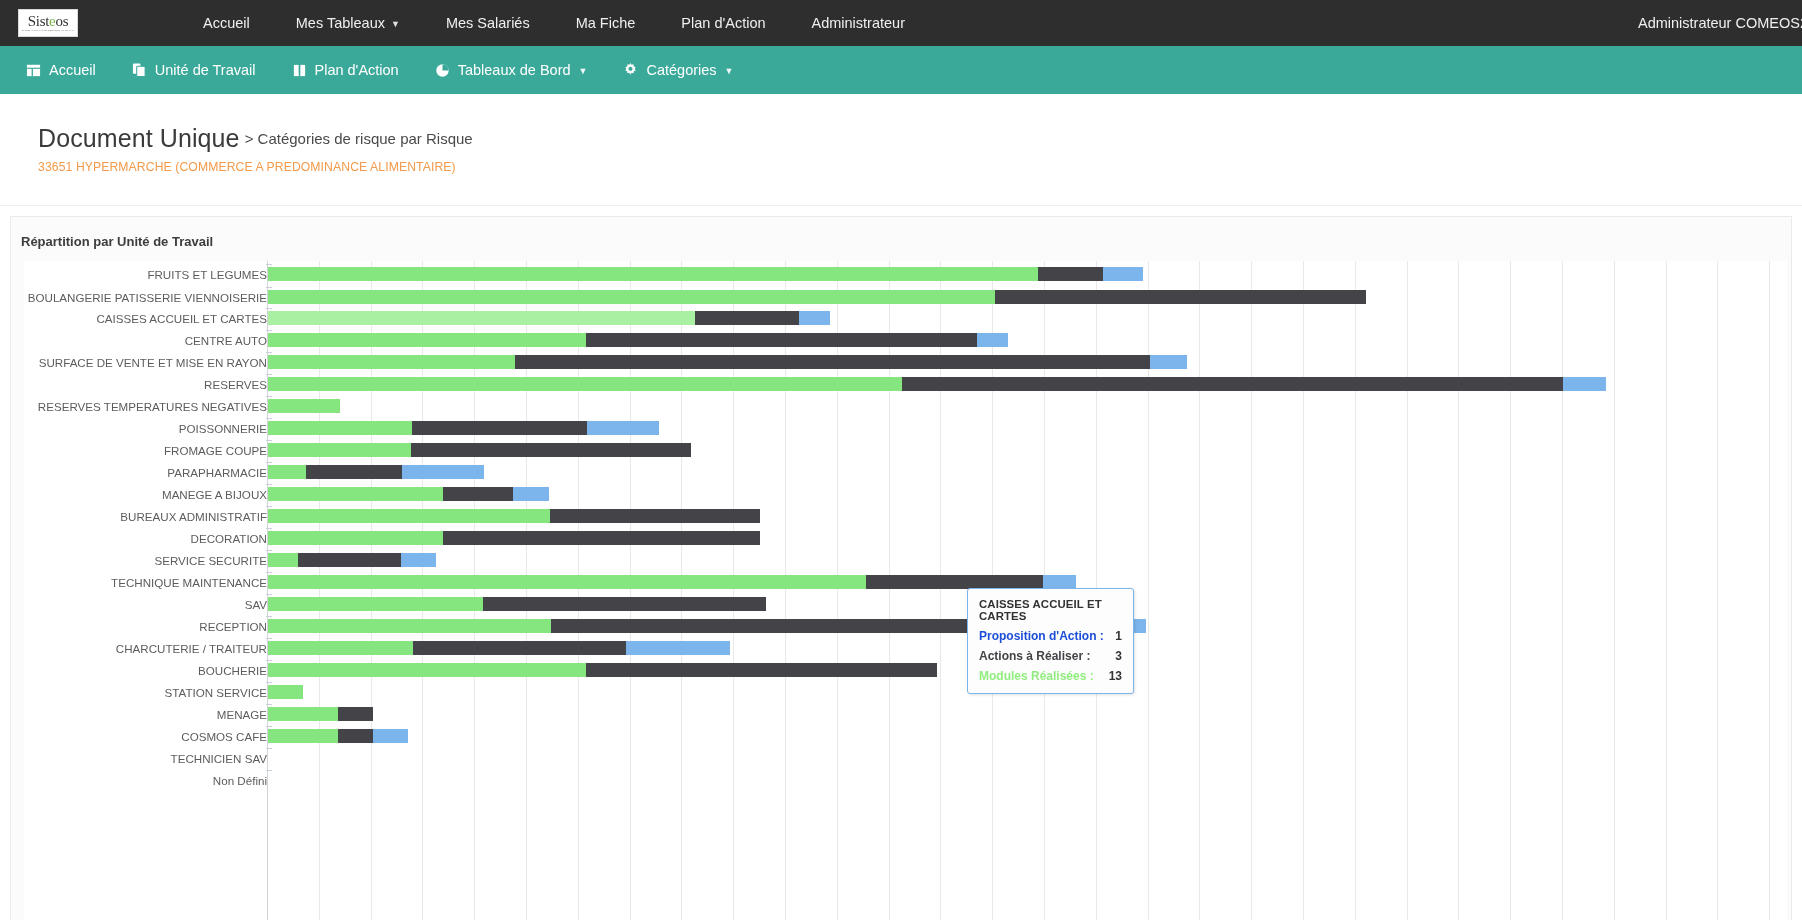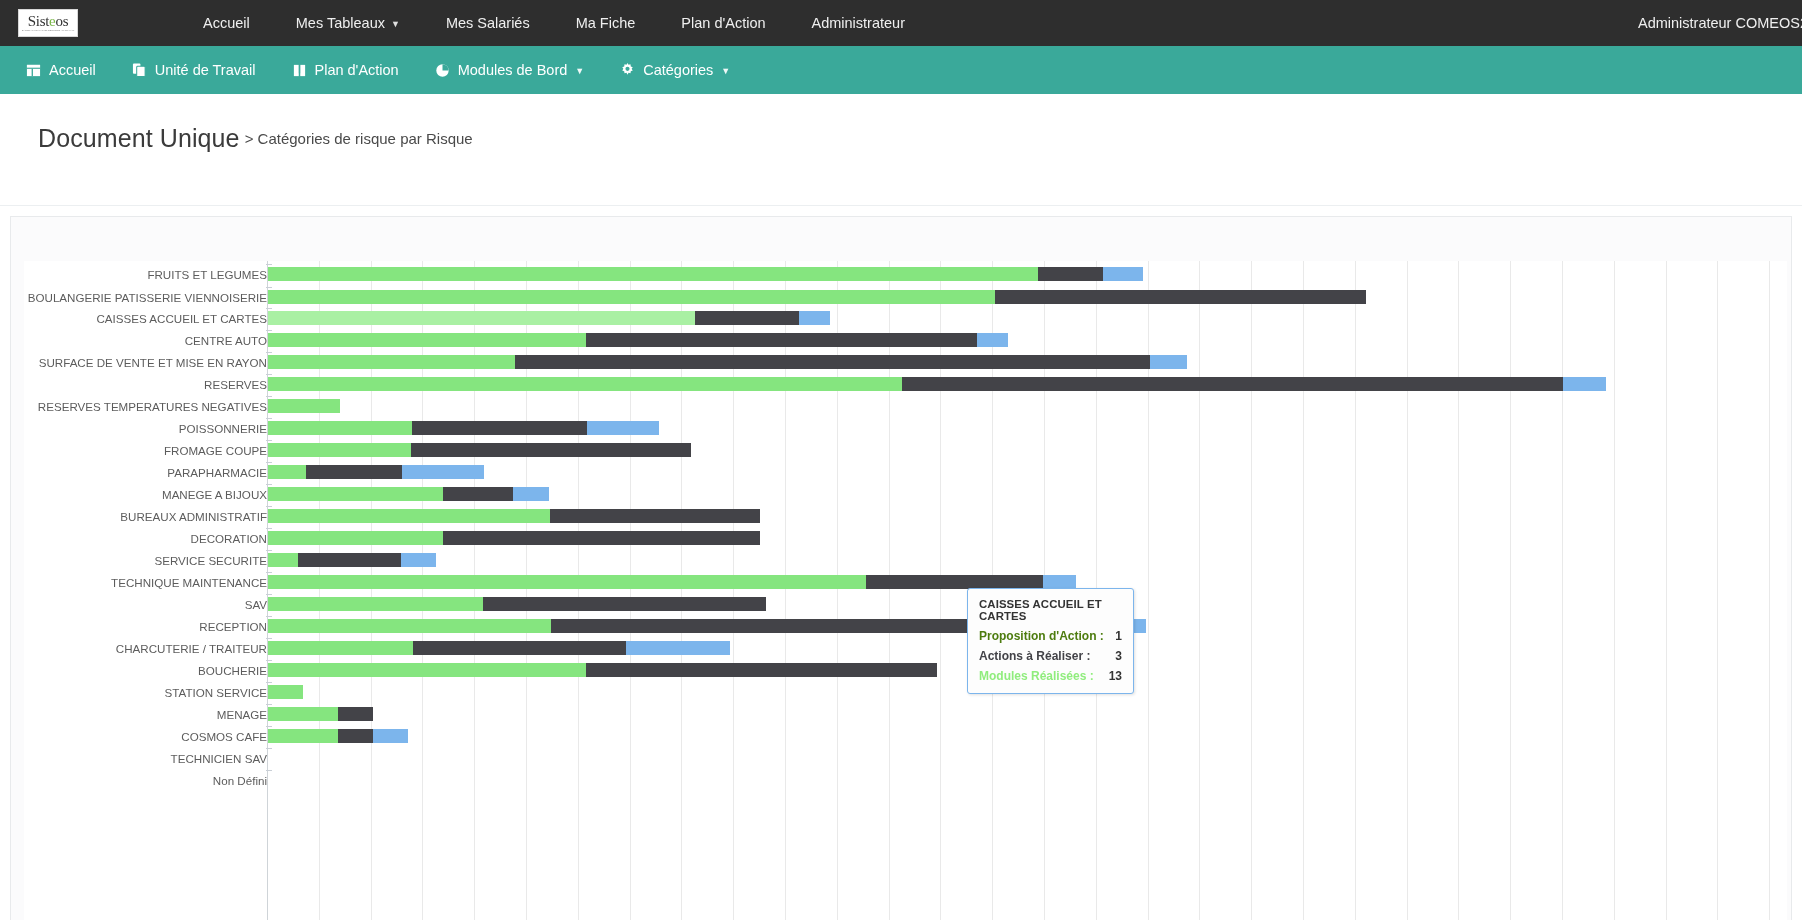--- a/index.html
+++ b/index.html
@@ -189,40 +189,42 @@
     </span>
     <span>Plan d'Action</span>
   </a>
   <a class="item" href="#">
     <span>
       <svg width="15" height="15" viewBox="0 0 16 16">
           <circle cx="8" cy="8" r="6.6" fill="#fff"></circle>
           <path d="M8 8 L8 1.4 A6.6 6.6 0 0 1 14.6 8 Z" fill="#3aa99a"></path>
         </svg>
     </span>
-    <span>Modules de Bord</span>
+    <span>Tableaux de Bord</span>
     <span class="caret">▼</span>
   </a>
   <a class="item" href="#">
     <span>
       <svg width="15" height="15" viewBox="0 0 16 16">
           <path fill="#fff" d="M8 0l1.1 1.9 2.1-.5.3 2.2 2.1.8-1.2 1.8 1.2 1.8-2.1.8-.3 2.2-2.1-.5L8 12.4 6.9 10.5l-2.1.5-.3-2.2-2.1-.8L3.6 6.2 2.4 4.4l2.1-.8.3-2.2 2.1.5z"></path>
           <circle cx="8" cy="6.2" r="2.2" fill="#3aa99a"></circle>
         </svg>
     </span>
     <span>Catégories</span>
     <span class="caret">▼</span>
   </a>
 </div>
 
 <div class="page-head">
   <h1>Document Unique</h1><span class="crumb">&gt; Catégories de risque par Risque</span>
+  <div class="sub">33651 HYPERMARCHE (COMMERCE A PREDOMINANCE ALIMENTAIRE)</div>
 </div>
 
 <div class="panel">
+  <div class="panel-title">Répartition par Unité de Travail</div>
 
   <div class="plot">
     <div class="grid" id="grid">
         <div class="v" style="left: 243px;"></div>
         <div class="v" style="left: 294.8px;"></div>
         <div class="v" style="left: 346.6px;"></div>
         <div class="v" style="left: 398.4px;"></div>
         <div class="v" style="left: 450.2px;"></div>
         <div class="v" style="left: 502px;"></div>
         <div class="v" style="left: 553.8px;"></div>
@@ -447,21 +449,21 @@
         <div class="row" style="top: 513px;">
           <div class="axis-label" style="top: 0px;">Non Défini</div>
           <div class="tick" style="top: -4px;"></div>
           <div class="bar" style="left: 244px; top: -1px;"></div>
         </div>
       </div>
 
     <div class="tooltip">
       <div class="tt-title">CAISSES ACCUEIL ET CARTES</div>
       <div class="tt-row">
-        <span style="color:#4d7c0f">Proposition d'Action :</span>
+        <span style="color:#1d4ed8">Proposition d'Action :</span>
         <span class="tt-val">1</span>
       </div>
       <div class="tt-row">
         <span style="color:#434348">Actions à Réaliser :</span>
         <span class="tt-val">3</span>
       </div>
       <div class="tt-row">
         <span style="color:#90ed7d">Modules Réalisées :</span>
         <span class="tt-val">13</span>
       </div>

